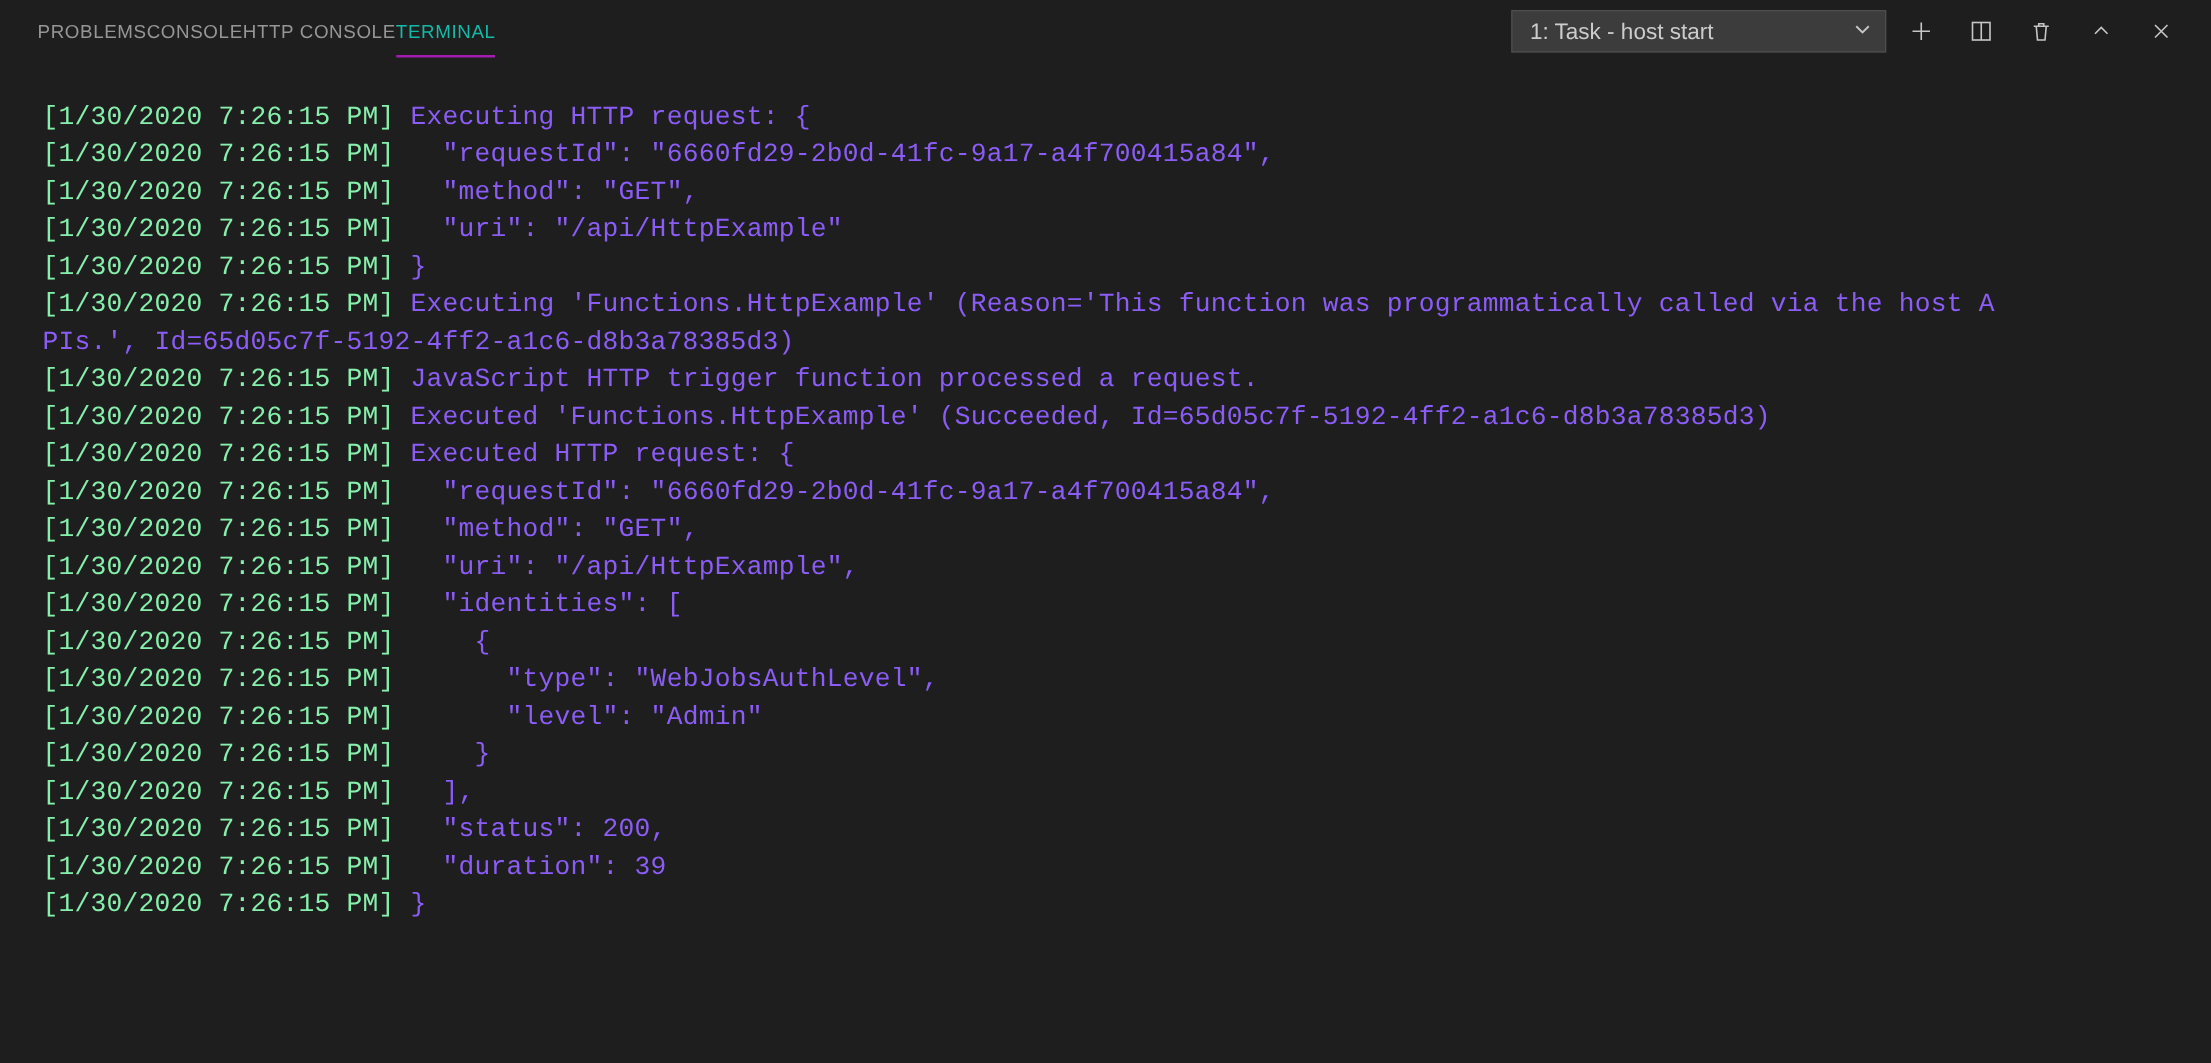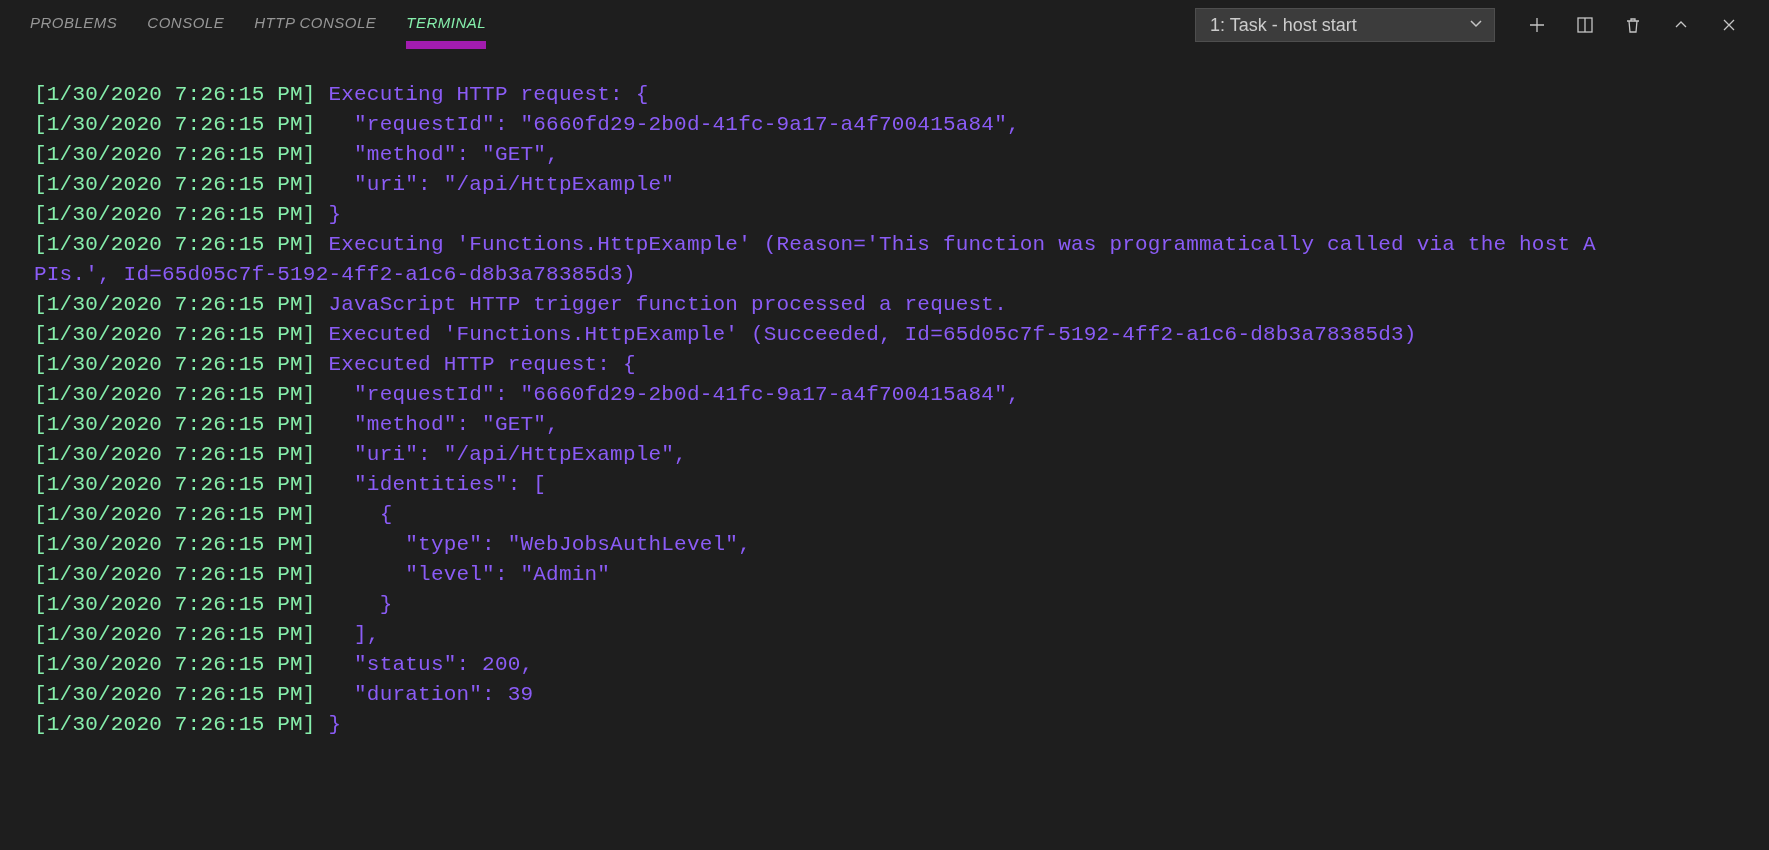--- a/index.html
+++ b/index.html
@@ -14,49 +14,46 @@
     }
     .panel-header {
       display: flex;
       align-items: center;
       height: 50px;
       padding: 0 20px 0 30px;
       border-bottom: 0px solid transparent;
     }
     .tabs {
       display: flex;
-      gap: 30px;
       flex: 0 0 auto;
-      font-style: italic;
     }
     .tab {
       color: #969696;
       font-size: 15px;
       letter-spacing: 0.5px;
       padding: 12px 0 10px 0;
       cursor: pointer;
       border-bottom: 2px solid transparent;
     }
     .tab.active {
-      color: #86efac;
-      border-bottom: 8px solid #a21caf;
+      color: #14b8a6;
+      border-bottom: 2px solid #a21caf;
     }
     .spacer { flex: 1; }
     .terminal-select {
       background: #3c3c3c;
       border: 1px solid #4e4e4e;
       color: #cccccc;
       height: 34px;
       width: 300px;
       display: flex;
       align-items: center;
       justify-content: space-between;
       padding: 0 10px 0 14px;
       font-size: 18px;
-      margin-right: 14px;
     }
     .chevron {
       width: 16px; height: 16px;
     }
     .icon-btn {
       color: #cccccc;
       width: 40px;
       height: 34px;
       display: flex;
       align-items: center;

